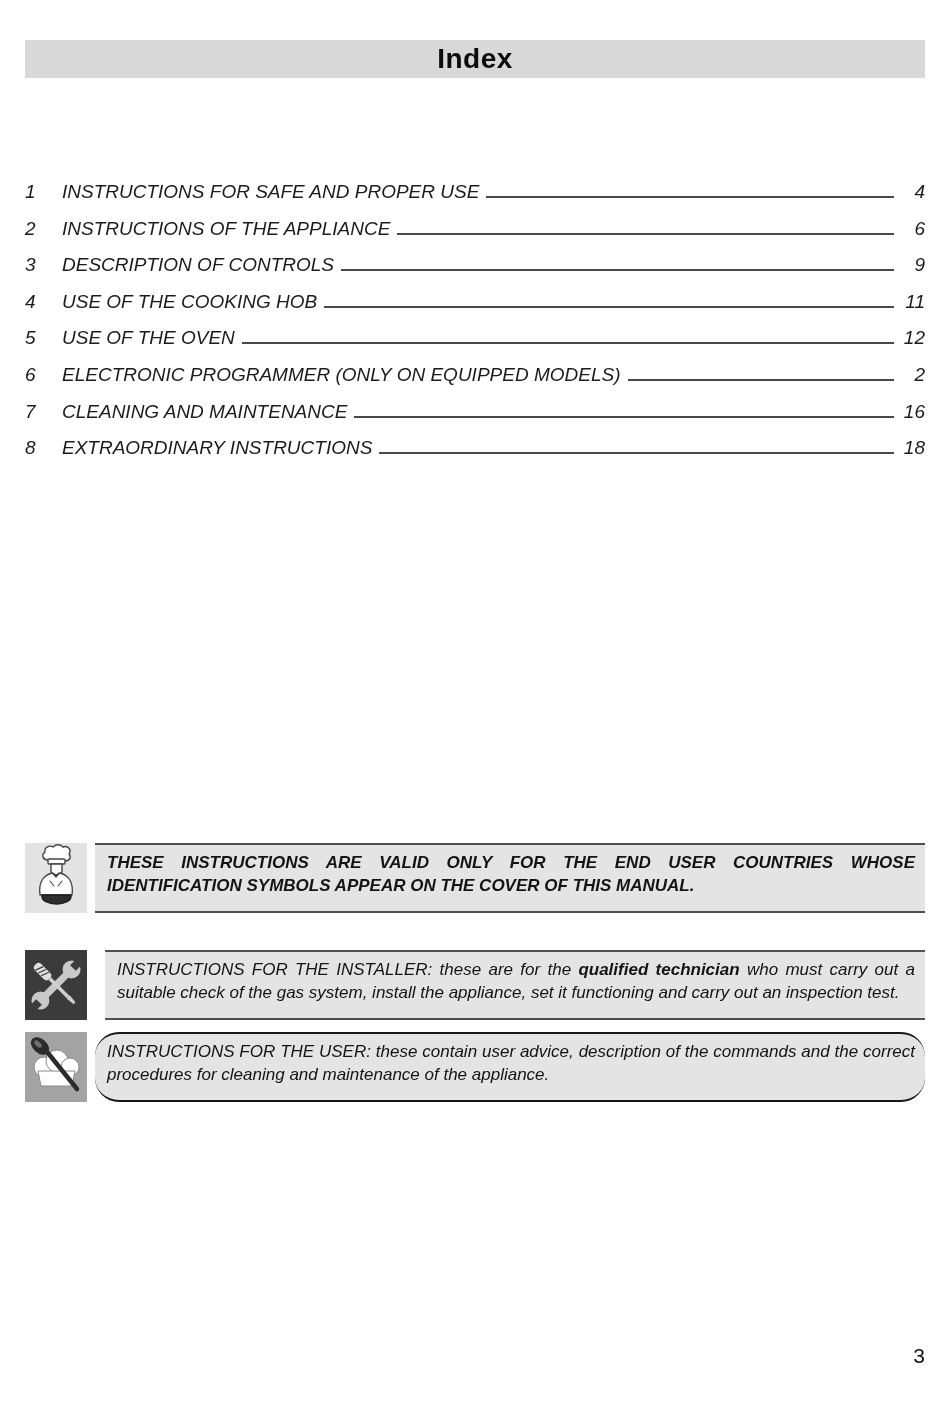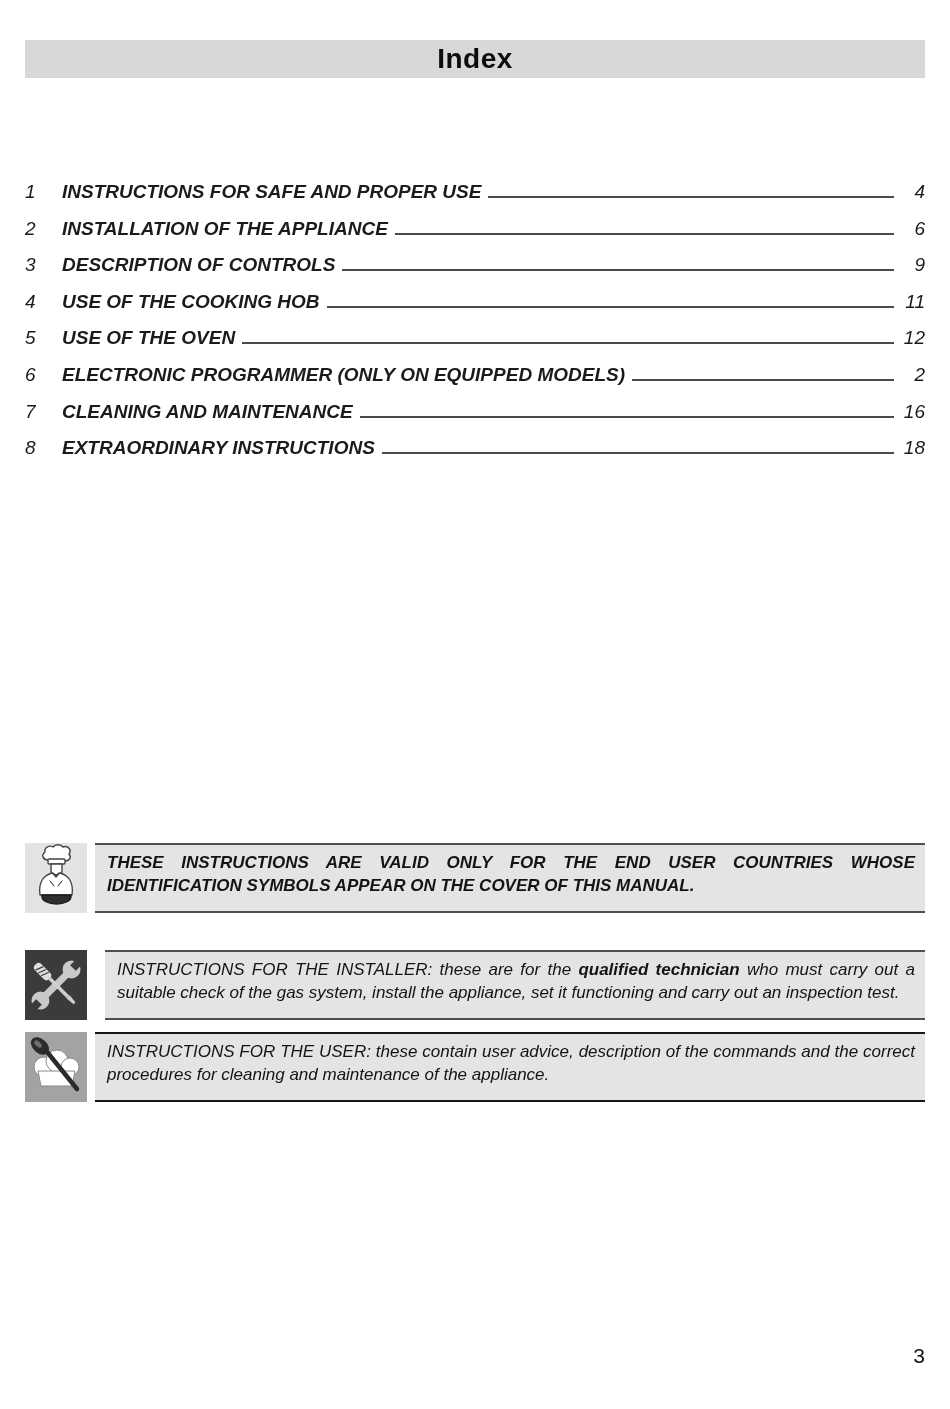--- a/index.html
+++ b/index.html
@@ -14,42 +14,42 @@
     display:flex;align-items:center;justify-content:center;
   }
   .header-title{font-weight:bold;font-size:28px;letter-spacing:.5px;color:#0c0c0c;}
   
   .toc{position:absolute;top:181px;left:25px;width:900px;}
   .toc-row{
     display:flex;align-items:baseline;height:36.6px;
     font-style:italic;font-size:19px;line-height:22px;color:#1b1b1b;
   }
   .toc-num{flex:none;width:37px;}
-  .toc-title{flex:none;white-space:nowrap;font-weight:bold;}
+  .toc-title{flex:none;white-space:nowrap;}
   .toc-leader{
     flex:1;height:0;border-bottom:2px solid var(--leader-line,#4a4a4a);
     margin:0 7px -4px 7px;
   }
   .toc-page{flex:none;min-width:24px;text-align:right;}
   
   .notice{position:absolute;left:25px;width:900px;display:flex;gap:8px;}
   .notice-icon{flex:none;width:62px;height:70px;display:block;}
   .notice-body{
     flex:1;box-sizing:border-box;background:var(--notice-bg,#e4e4e4);
     border-top:2px solid #4f4f4f;border-bottom:2px solid #4f4f4f;
     padding:6px 10px 0 12px;
     font-style:italic;font-size:17px;line-height:23px;text-align:justify;
     color:#141414;
   }
   .notice-valid{top:843px;}
   .notice-valid .notice-body{font-weight:bold;min-height:65px;}
   .notice-installer{top:950px;gap:18px;}
   .notice-installer .notice-body{min-height:62px;}
   .notice-user{top:1032px;}
-  .notice-user .notice-body{min-height:65px;border-top-color:#161616;border-bottom-color:#161616;}
+  .notice-user .notice-body{min-height:65px;border-top-color:#161616;border-bottom-color:#161616;border-radius:24px;}
   .b{font-weight:bold;}
   
   .page-number{position:absolute;top:1344px;right:25px;font-size:21px;color:#111;}
 </style>
 </head>
 <body>
 
 <div class="page">
 
   <div class="header-bar">
@@ -59,21 +59,21 @@
   <div class="toc">
     <div class="toc-row">
       <span class="toc-num">1</span>
       <span class="toc-title">INSTRUCTIONS FOR SAFE AND PROPER USE</span>
       <span class="toc-leader"></span>
       <span class="toc-page">4</span>
     </div>
 
     <div class="toc-row">
       <span class="toc-num">2</span>
-      <span class="toc-title">INSTALLATION OF THE APPLIANCE</span>
+      <span class="toc-title">INSTRUCTIONS OF THE APPLIANCE</span>
       <span class="toc-leader"></span>
       <span class="toc-page">6</span>
     </div>
 
     <div class="toc-row">
       <span class="toc-num">3</span>
       <span class="toc-title">DESCRIPTION OF CONTROLS</span>
       <span class="toc-leader"></span>
       <span class="toc-page">9</span>
     </div>

